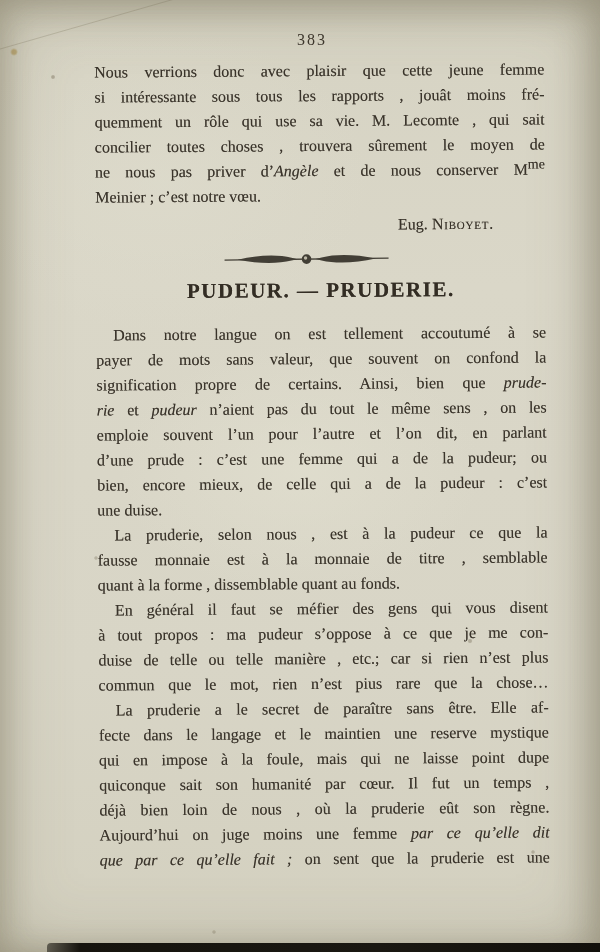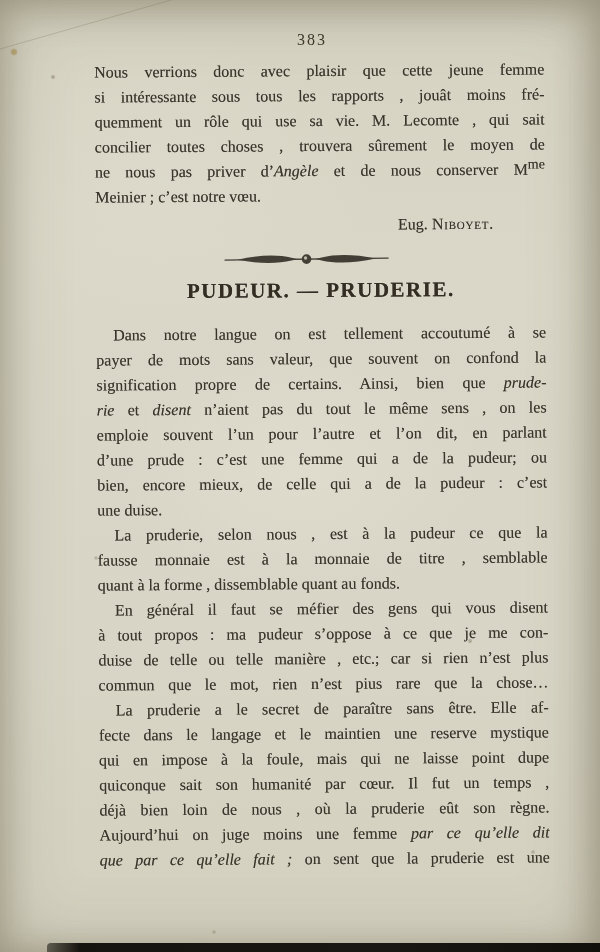--- a/index.html
+++ b/index.html
@@ -105,21 +105,21 @@
         <circle cx="85" cy="8" r="4.8" fill="#2e2a22"></circle>
         <circle cx="84" cy="6.9" r="1.7" fill="#b9b5a3"></circle>
       </svg>
     </span>
   </div>
 <div class="heading">PUDEUR. — PRUDERIE.</div>
     <div class="paragraph">
       <div class="line indent"><span>Dans notre langue on est tellement accoutumé à se</span></div>
       <div class="line"><span>payer de mots sans valeur, que souvent on confond la</span></div>
       <div class="line"><span>signification propre de certains. Ainsi, bien que </span><i>prude-</i></div>
-      <div class="line"><i>rie</i><span> et </span><i>disent</i><span> n’aient pas du tout le même sens , on les</span></div>
+      <div class="line"><i>rie</i><span> et </span><i>pudeur</i><span> n’aient pas du tout le même sens , on les</span></div>
       <div class="line"><span>emploie souvent l’un pour l’autre et l’on dit, en parlant</span></div>
       <div class="line"><span>d’une prude : c’est une femme qui a de la pudeur; ou</span></div>
       <div class="line"><span>bien, encore mieux, de celle qui a de la pudeur : c’est</span></div>
       <div class="line end"><span>une duise.</span></div>
     </div>
     <div class="paragraph">
       <div class="line indent"><span>La pruderie, selon nous , est à la pudeur ce que la</span></div>
       <div class="line"><span>fausse monnaie est à la monnaie de titre , semblable</span></div>
       <div class="line end"><span>quant à la forme , dissemblable quant au fonds.</span></div>
     </div>

